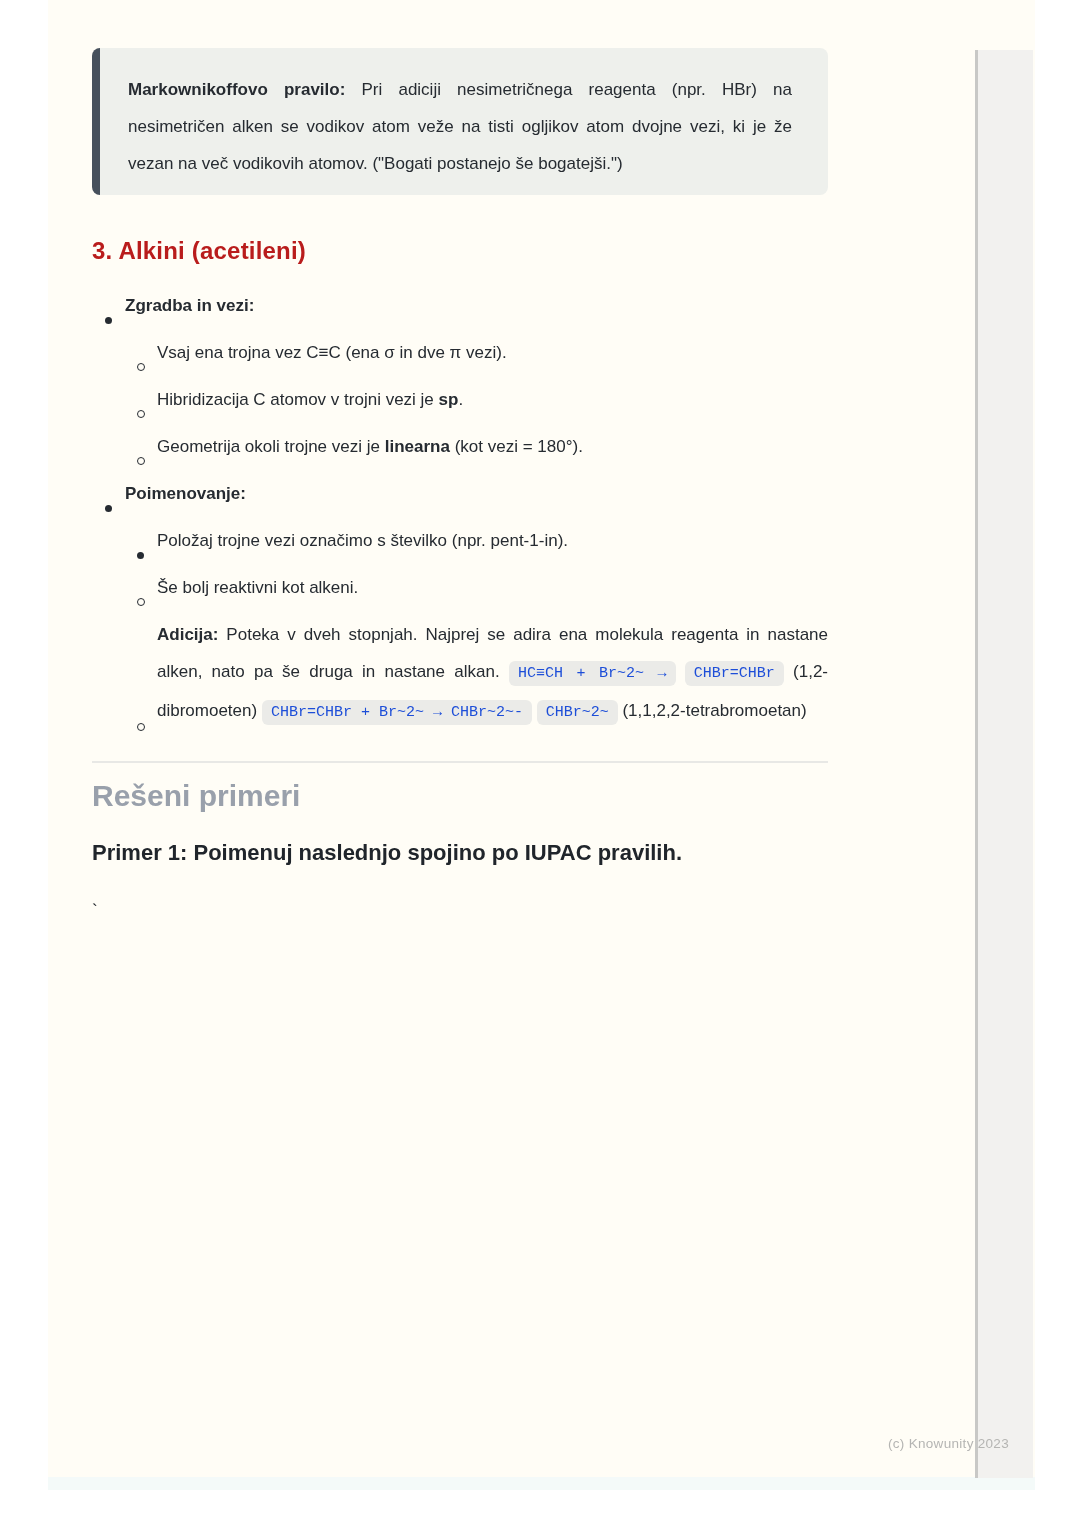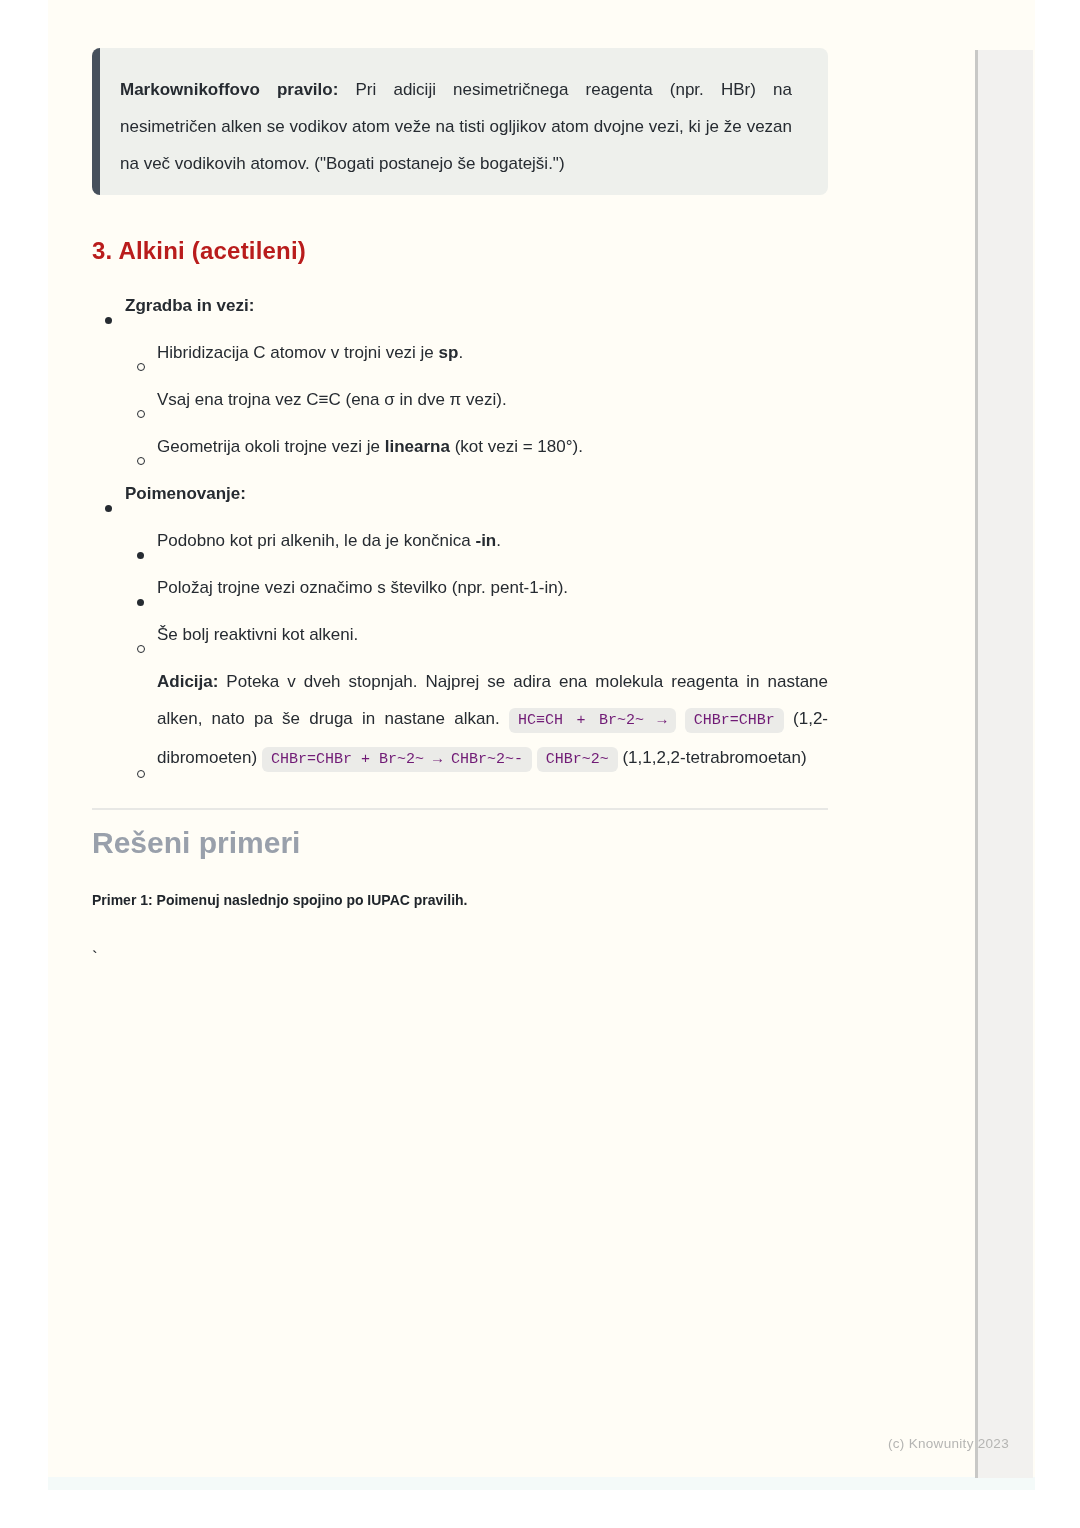--- a/index.html
+++ b/index.html
@@ -12,50 +12,50 @@
   .bottom-band { position:absolute; left:48px; top:1477px; width:987px; height:13px;
                  background:#f4faf9; }
   .scroll-track { position:absolute; left:975px; top:50px; width:58px; height:1428px;
                   background:#f2f1ef; border-left:3px solid #c8c8c6; z-index:2; }
 
   .content { position:absolute; left:92px; top:48px; width:736px; color:#262b31;
              font-size:17px; line-height:37px; z-index:3; }
 
   
   .callout { width:736px; background:#eef0ec; border-left:8px solid #46505c;
-             border-radius:8px; padding:23px 36px 13px 20px; }
+             border-radius:8px; padding:23px 36px 13px 28px; }
   .callout p { text-align:justify; color:#262b31; }
 
   h3.section { margin-top:40px; font-size:24px; line-height:32px; font-weight:600;
                color:#b91c1c; letter-spacing:0.2px; }
 
   .list { margin-top:20px; }
   .li { display:flex; align-items:flex-end; margin-bottom:10px; }
   .marker { flex:0 0 33px; display:flex; }
   .sub .marker { flex:0 0 32px; }
   .dot { width:7px; height:7px; border-radius:50%; background:#262b31;
          margin-top:15px; margin-left:13px; }
   .sub .dot { margin-left:12px; }
   .ring { width:8px; height:8px; border:1.5px solid #262b31; border-radius:50%;
           margin-top:14px; margin-left:12px; }
   .li-text { flex:1; }
   .li-label { font-weight:bold; }
   .sub { margin-left:33px; }
   .justify { text-align:justify; }
 
   code.code { font-family:"Liberation Mono","DejaVu Sans Mono",monospace;
-              font-size:15px; background:#ebebe8; color:#701a75; border-radius:6px;
+              font-size:15px; background:#ebebe8; color:#1d4ed8; border-radius:6px;
               padding:4px 9px; white-space:nowrap; }
 
   hr.rule { border:none; border-top:2px solid #e8e8e5; margin-top:30px; }
 
   h2.big { margin-top:12px; font-size:30px; line-height:42px; font-weight:700;
            color:#99a0ab; }
 
-  .primer { margin-top:23px; font-weight:bold; font-size:14px; line-height:26px;
+  .primer { margin-top:23px; font-weight:bold; font-size:22px; line-height:26px;
             color:#20252b; }
   .stray { margin-top:26px; font-size:17px; color:#20252b; }
 
   .copyright { position:absolute; left:888px; top:1436px; font-size:13.5px;
                color:#b5b5b3; z-index:4; letter-spacing:0.3px; }
 </style>
 </head>
 <body>
 
 <div class="viewport">
@@ -78,49 +78,43 @@
         <span class="marker">
             <span class="dot"></span>
           </span>
         <span class="li-text li-label"><strong>Zgradba in vezi:</strong></span>
       </div>
       <div class="sub">
         <div class="li">
           <span class="marker">
               <span class="ring"></span>
             </span>
-          <span class="li-text"><span>Hibridizacija C atomov v trojni vezi je </span><strong>sp</strong><span>.</span></span>
+          <span class="li-text"><span>Vsaj ena trojna vez C≡C (ena σ in dve π vezi).</span></span>
         </div>
         <div class="li">
           <span class="marker">
               <span class="ring"></span>
             </span>
-          <span class="li-text"><span>Vsaj ena trojna vez C≡C (ena σ in dve π vezi).</span></span>
+          <span class="li-text"><span>Hibridizacija C atomov v trojni vezi je </span><strong>sp</strong><span>.</span></span>
         </div>
         <div class="li">
           <span class="marker">
               <span class="ring"></span>
             </span>
           <span class="li-text"><span>Geometrija okoli trojne vezi je </span><strong>linearna</strong><span> (kot vezi = 180°).</span></span>
         </div>
       </div>
 
       <div class="li">
         <span class="marker">
             <span class="dot"></span>
           </span>
         <span class="li-text li-label"><strong>Poimenovanje:</strong></span>
       </div>
       <div class="sub">
-        <div class="li">
-          <span class="marker">
-              <span class="dot"></span>
-            </span>
-          <span class="li-text"><span>Podobno kot pri alkenih, le da je končnica </span><strong>-in</strong><span>.</span></span>
-        </div>
         <div class="li">
           <span class="marker">
               <span class="dot"></span>
             </span>
           <span class="li-text"><span>Položaj trojne vezi označimo s številko (npr. pent-1-in).</span></span>
         </div>
       </div>
 
       <div class="sub">
         <div class="li">

